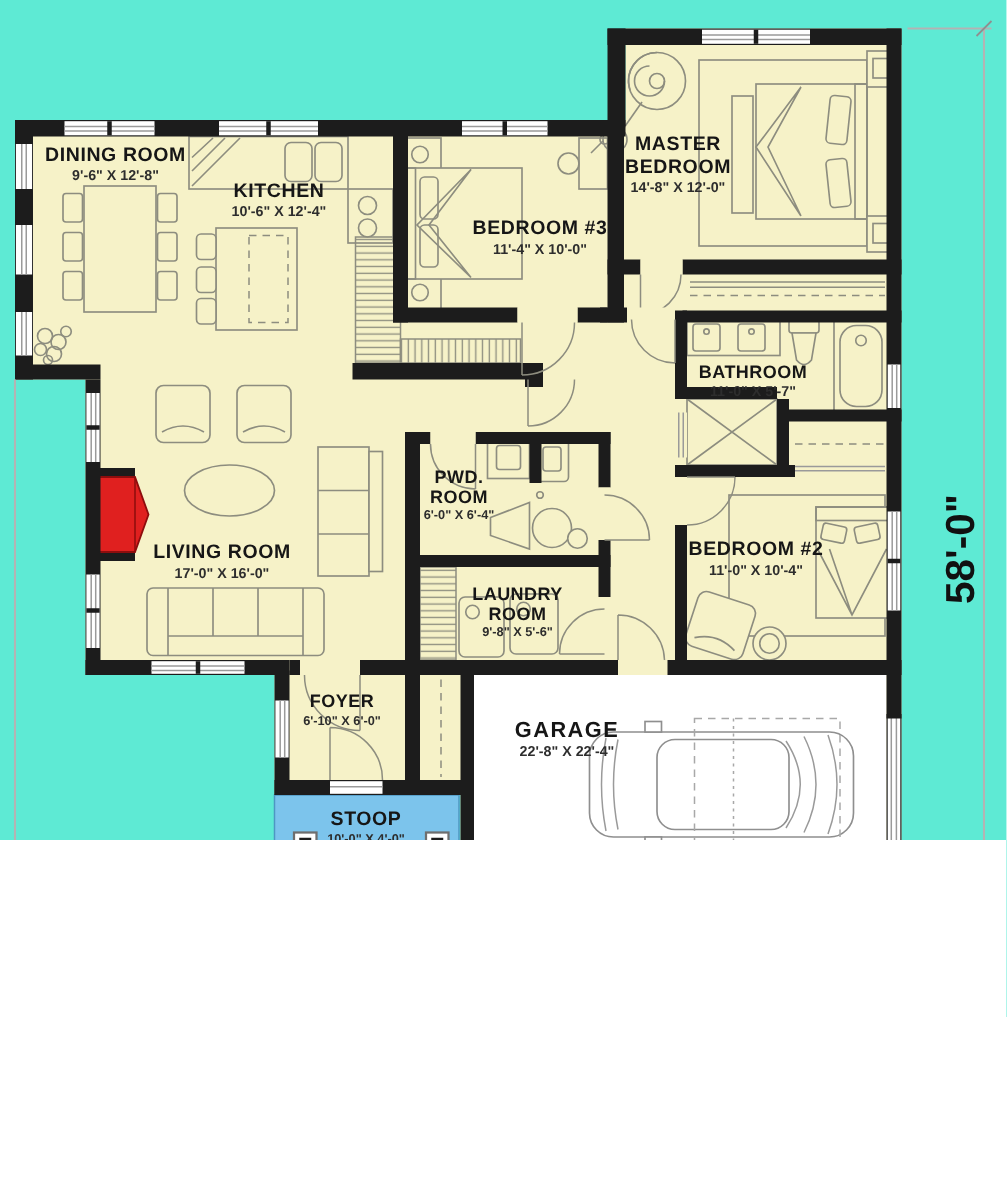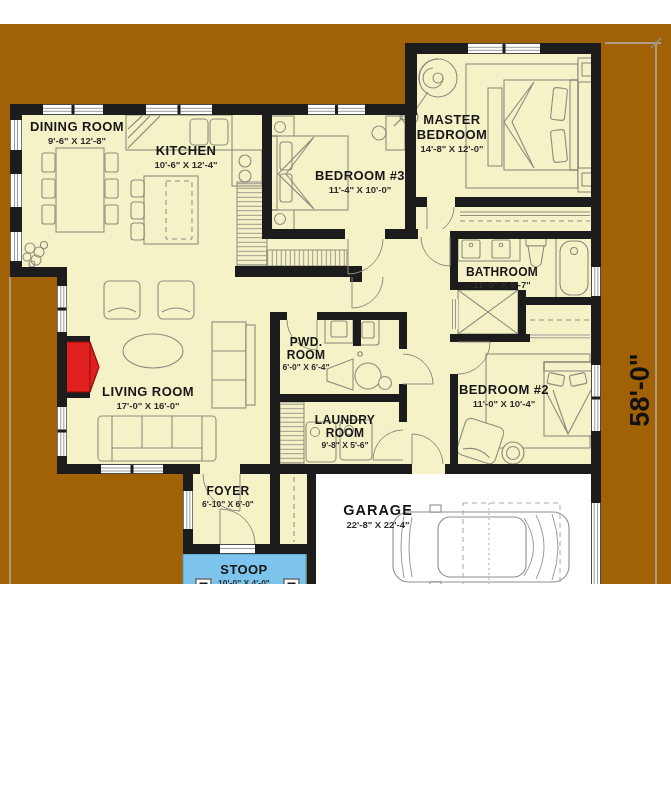--- a/index.html
+++ b/index.html
@@ -1,16 +1,16 @@
 <!DOCTYPE html>
 <html><head>
 <meta charset="utf-8">
 <style>
   html,body{margin:0;padding:0;background:#ffffff;}
-  .plan-wrap{width:671px;height:560px;position:relative;background:#a16207;margin-top:24px;}
+  .plan-wrap{width:671px;height:560px;position:relative;background:#5eead4;}
   svg{display:block;}
   .wall{fill:#1c1c1c;}
   .floor{fill:#F6F2C8;}
   .gfloor{fill:#ffffff;}
   .ln{stroke:#8d8d7f;fill:none;stroke-width:1.1;}
   .lnw{stroke:#8d8d7f;fill:#F6F2C8;stroke-width:1.1;}
   .lnwh{stroke:#8f8f8f;fill:#ffffff;stroke-width:1.1;}
   .glass{stroke:#9a9a9a;stroke-width:1;fill:none;}
   .mull{fill:#1c1c1c;}
   .winfill{fill:#ffffff;}

